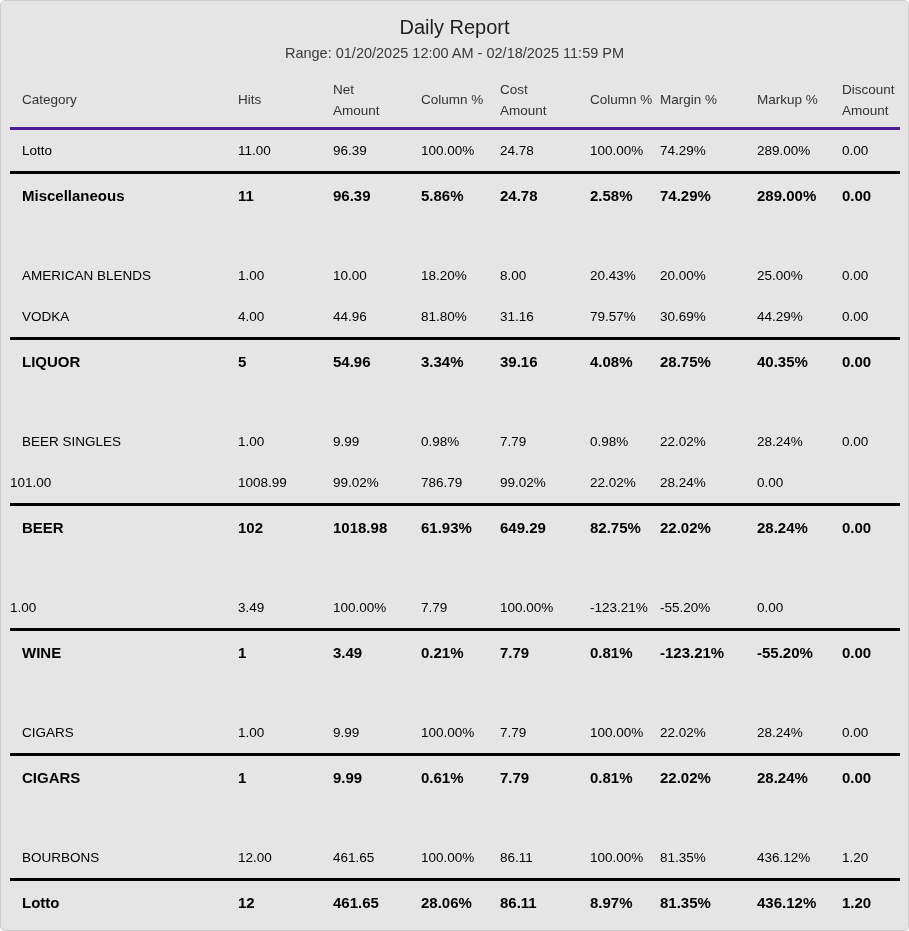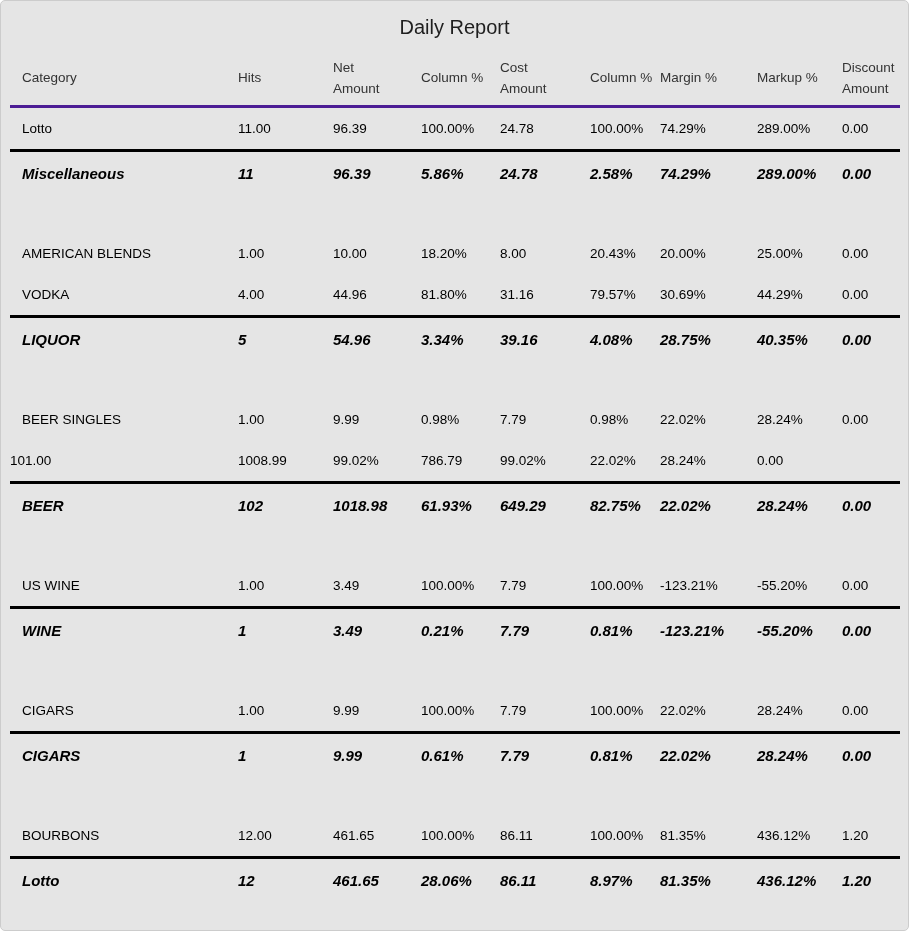--- a/index.html
+++ b/index.html
@@ -59,31 +59,31 @@
   .detail-row {
     height: 41px;
     font-size: 13.5px;
     color: #000000;
   }
   .subtotal-row {
     height: 46px;
     border-top: 3px solid #000000;
     font-size: 15px;
     font-weight: bold;
-    font-style: italic;
     color: #000000;
   }
   .cell { white-space: nowrap; }
   .cell.cat { padding-left: 12px; }
 </style>
 </head>
 <body>
 
 <div class="card">
   <div class="report-title">Daily Report</div>
+  <div class="report-range">Range: 01/20/2025 12:00 AM - 02/18/2025 11:59 PM</div>
 
   <div class="report-table">
     <div class="grid-row header-row">
         <div class="hcell">Category</div>
         <div class="hcell">Hits</div>
         <div class="hcell wrap">Net Amount</div>
         <div class="hcell wrap">Column %</div>
         <div class="hcell wrap">Cost Amount</div>
         <div class="hcell wrap">Column %</div>
         <div class="hcell">Margin %</div>
@@ -179,21 +179,20 @@
             <div class="cell">61.93%</div>
             <div class="cell">649.29</div>
             <div class="cell">82.75%</div>
             <div class="cell">22.02%</div>
             <div class="cell">28.24%</div>
             <div class="cell">0.00</div>
           </div>
         </div>
         <div class="section">
           <div class="grid-row detail-row">
-            <div class="cell cat">US WINE</div>
             <div class="cell">1.00</div>
             <div class="cell">3.49</div>
             <div class="cell">100.00%</div>
             <div class="cell">7.79</div>
             <div class="cell">100.00%</div>
             <div class="cell">-123.21%</div>
             <div class="cell">-55.20%</div>
             <div class="cell">0.00</div>
           </div>
           <div class="grid-row subtotal-row">

